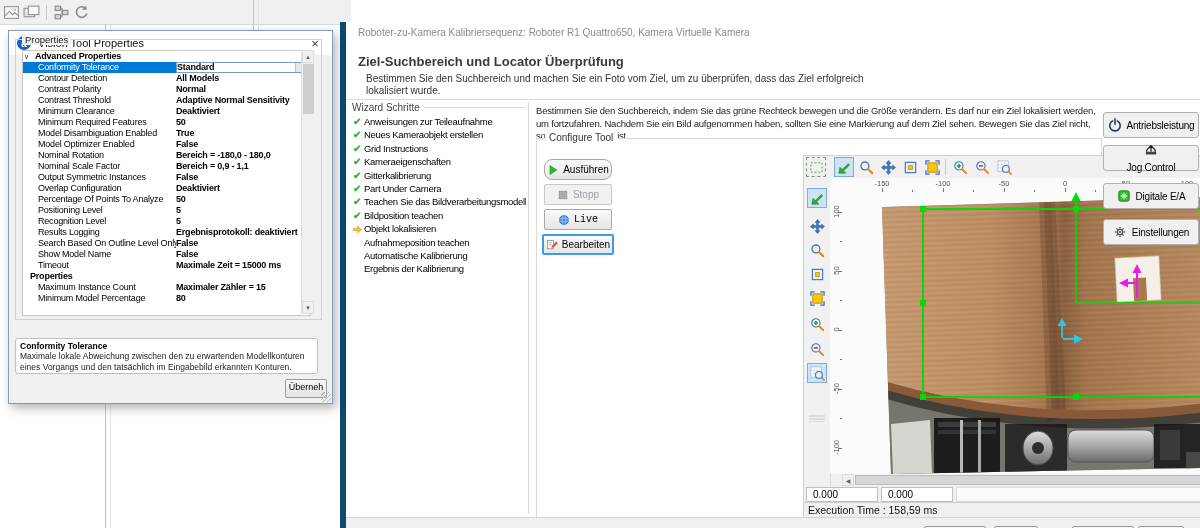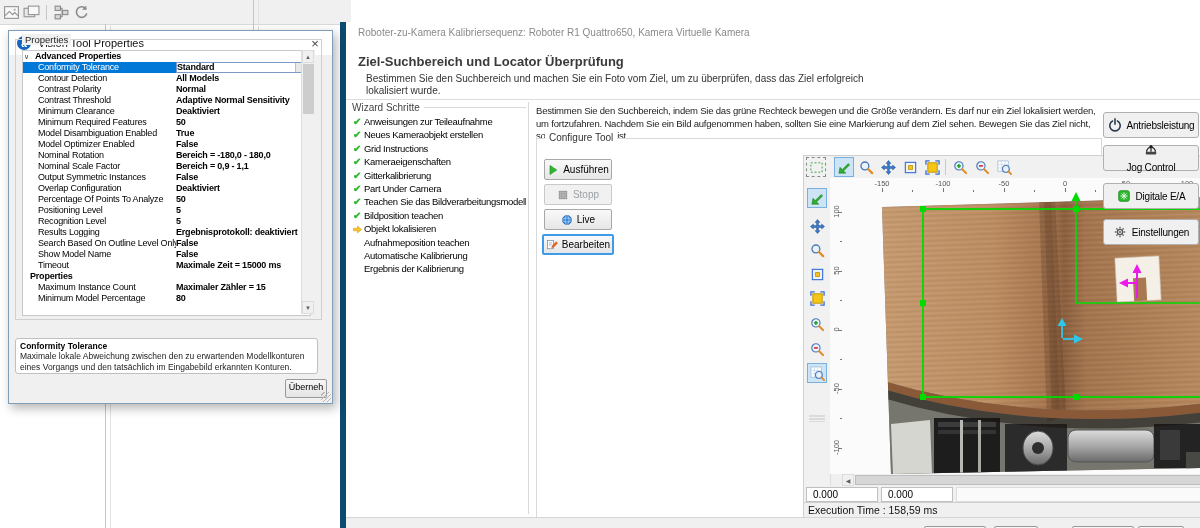--- a/index.html
+++ b/index.html
@@ -61,23 +61,23 @@
   .step .step-check{color:#2eb82e;font-size:10px;font-weight:bold;}
   .step .step-arrow svg{width:11px;height:11px;vertical-align:middle;}
   #vsep{position:absolute;left:182px;top:80px;width:1px;height:412px;background:#d9d9d9;}
   #instruction{position:absolute;left:190px;top:83px;width:562px;font-size:9.5px;line-height:12.5px;
                letter-spacing:-0.2px;color:#222;}
   #configure-group{position:absolute;left:190px;top:116px;width:564px;height:378px;border:1px solid #d9d9d9;}
   .group-label{position:absolute;left:8px;top:-7px;background:#fff;padding:0 4px;font-size:10px;color:#333;}
   .toolbtn{position:absolute;left:7px;width:68px;height:21px;display:flex;align-items:center;justify-content:center;gap:4px;
            background:linear-gradient(#f9f9f9,#e6e6e6);border:1px solid #a8a8a8;border-radius:2px;font-size:10px;box-sizing:border-box;}
   .toolbtn svg{width:12px;height:12px;}
-  #btn-run{top:20px;}
+  #btn-run{top:20px;border-radius:8px;}
   #btn-stop{top:45px;color:#9aa0a6;border-color:#c9c9c9;background:#f1f1f1;}
-  #btn-live{top:70px;}
+  #btn-live{top:70px;font-family:Liberation Mono, monospace;}
   #btn-edit{top:95px;border:2px solid #3d9be9;width:72px;left:5px;}
   
   #viewer{position:absolute;left:266px;top:16px;width:487px;height:362px;background:#f0f0f0;border:1px solid #d0d0d0;box-sizing:content-box;}
   #vw-toolbar-top{position:absolute;left:0;top:0;width:487px;height:22px;background:#f1f1f1;border-bottom:1px solid #dcdcdc;}
   #vw-toolbar-left{position:absolute;left:0;top:22px;width:26px;height:308px;background:#f1f1f1;border-right:1px solid #dcdcdc;}
   .vicon{position:absolute;width:20px;height:20px;display:flex;align-items:center;justify-content:center;border:1px solid transparent;box-sizing:border-box;}
   .vicon svg{width:15px;height:15px;}
   .vicon.sel{background:#cde4f7;border:1px solid #7ab0e0;}
   .vicon.dashed{border:1px dashed #8a8a8a;}
   .vtsep{position:absolute;width:1px;height:16px;top:3px;background:#c8c8c8;}

